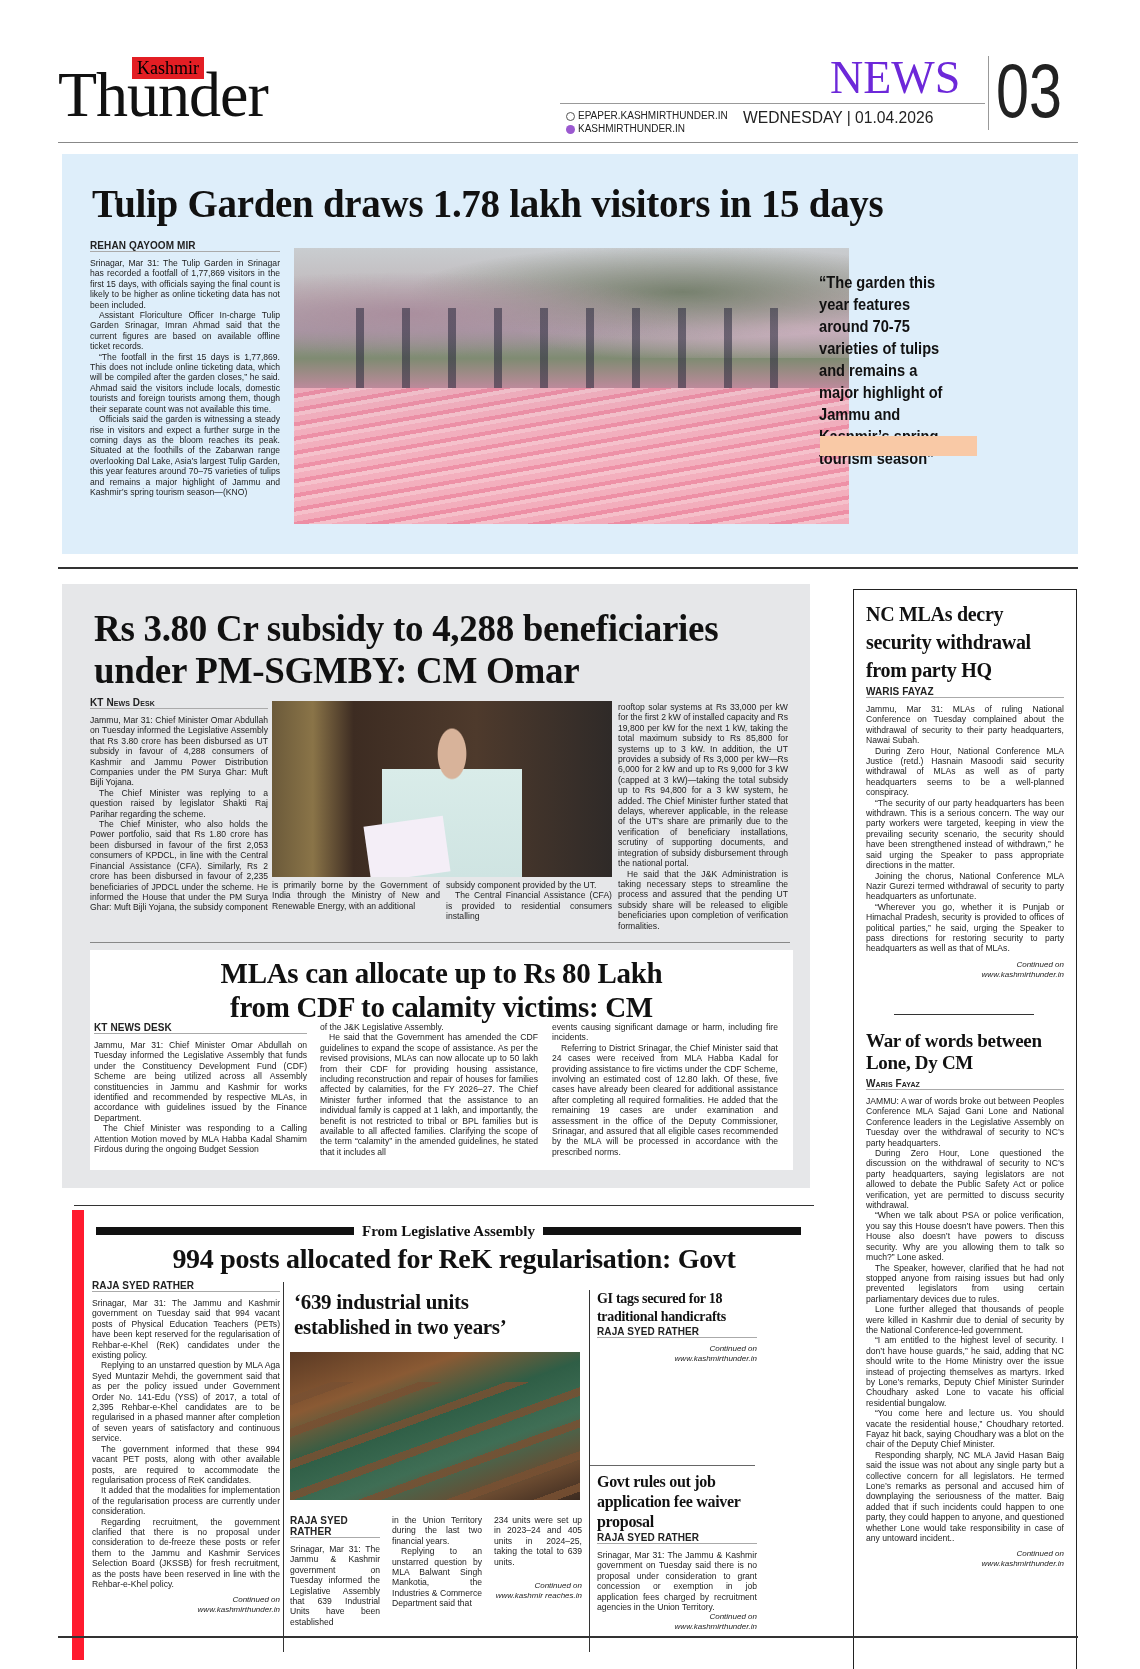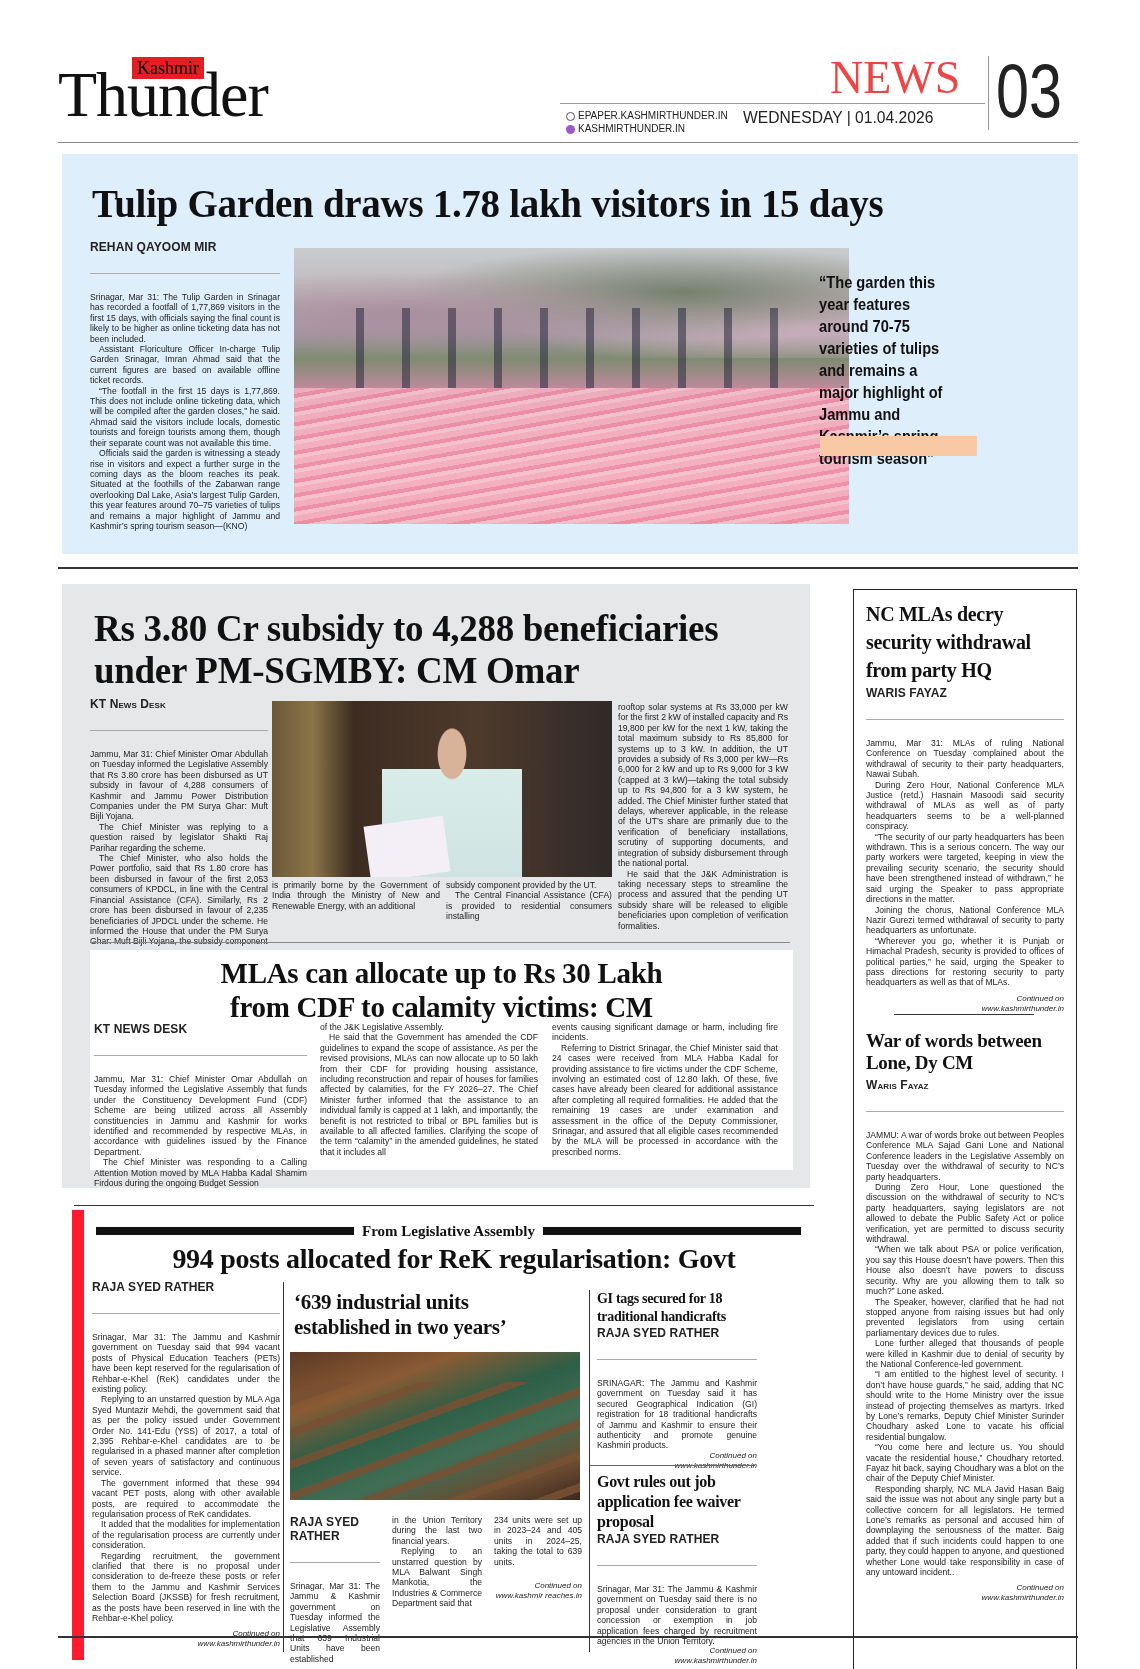--- a/index.html
+++ b/index.html
@@ -1,33 +1,33 @@
 <!DOCTYPE html>
 <html><head>
 <meta charset="utf-8">
 <style>
 *{box-sizing:border-box;margin:0;padding:0}
 body{width:1140px;height:1669px;background:#fff;position:relative;font-family:"Liberation Serif",serif;color:#111;overflow:hidden}
 .abs{position:absolute}
 .txt{font-family:"Liberation Sans",sans-serif;font-size:8.6px;line-height:10.4px;text-align:justify;color:#222;hyphens:auto}
 .txt p{text-indent:9px}
 .txt p.first{text-indent:0}
-.byline{font-family:"Liberation Sans",sans-serif;font-size:12px;font-weight:bold;letter-spacing:.1px;border-bottom:1px solid #aaa;padding-bottom:19px;margin-bottom:18px;color:#222}
+.byline{font-family:"Liberation Sans",sans-serif;font-size:10px;font-weight:bold;letter-spacing:.1px;border-bottom:1px solid #aaa;padding-bottom:0;margin-bottom:6px;color:#222}
 .hl{font-family:"Liberation Serif",serif;font-weight:bold;color:#111;letter-spacing:-.3px}
 .cont{font-family:"Liberation Sans",sans-serif;font-style:italic;font-size:8px;line-height:10px;text-align:right;color:#222}
 .photo{overflow:hidden}
 </style>
 </head>
 <body>
 
 <div class="abs" style="left:0;top:0;width:1140px;height:140px;">
   <div class="abs" style="left:132px;top:57px;background:#e31e24;color:#000000;font-family:'Liberation Serif',serif;font-size:18px;line-height:20px;padding:1px 5px;">Kashmir</div>
   <div class="abs" style="left:58px;top:62px;font-family:'Liberation Serif',serif;font-size:64px;line-height:66px;letter-spacing:-1px;color:#111;">Thunder</div>
 
-  <div class="abs" style="left:830px;top:54px;font-family:'Liberation Serif',serif;font-size:46px;line-height:48px;color:#ef4444;">NEWS</div>
+  <div class="abs" style="left:830px;top:54px;font-family:'Liberation Serif',serif;font-size:46px;line-height:48px;color:#6d28d9;">NEWS</div>
   <div class="abs" style="left:988px;top:56px;width:1px;height:74px;background:#999;"></div>
   <div class="abs" style="left:996px;top:52px;font-family:'Liberation Sans',sans-serif;font-size:76px;line-height:78px;font-weight:300;color:#222;transform:scaleX(.78);transform-origin:left;">03</div>
   <div class="abs" style="left:560px;top:103px;width:425px;height:1px;background:#999;"></div>
 
   <div class="abs" style="left:566px;top:110px;font-family:'Liberation Sans',sans-serif;font-size:10px;line-height:12px;color:#222;display:flex;align-items:center;gap:3px;">
     <span style="display:inline-block;width:9px;height:9px;border:1.5px solid #555;border-radius:50%;"></span>
     <span>EPAPER.KASHMIRTHUNDER.IN</span>
   </div>
   <div class="abs" style="left:566px;top:123px;font-family:'Liberation Sans',sans-serif;font-size:10px;line-height:12px;color:#222;display:flex;align-items:center;gap:3px;">
     <span style="display:inline-block;width:9px;height:9px;background:#9b59d0;border-radius:50%;"></span>
@@ -87,21 +87,21 @@
     <p>The Central Financial Assistance (CFA) is provided to residential consumers installing</p>
   </div>
   <div class="abs txt" style="left:556px;top:118px;width:170px;">
     <p class="first">rooftop solar systems at Rs 33,000 per kW for the first 2 kW of installed capacity and Rs 19,800 per kW for the next 1 kW, taking the total maximum subsidy to Rs 85,800 for systems up to 3 kW. In addition, the UT provides a subsidy of Rs 3,000 per kW—Rs 6,000 for 2 kW and up to Rs 9,000 for 3 kW (capped at 3 kW)—taking the total subsidy up to Rs 94,800 for a 3 kW system, he added. The Chief Minister further stated that delays, wherever applicable, in the release of the UT’s share are primarily due to the verification of beneficiary installations, scrutiny of supporting documents, and integration of subsidy disbursement through the national portal.</p>
     <p>He said that the J&amp;K Administration is taking necessary steps to streamline the process and assured that the pending UT subsidy share will be released to eligible beneficiaries upon completion of verification formalities.</p>
   </div>
   <div class="abs" style="left:28px;top:358px;width:700px;height:1px;background:#888;"></div>
 
   <div class="abs" style="left:28px;top:366px;width:703px;height:220px;background:#fff;">
     <h2 class="abs hl" style="left:0;top:6px;width:100%;text-align:center;font-size:29px;line-height:34px;">
-      <span>MLAs can allocate up to Rs 30 Lakh</span><br>
+      <span>MLAs can allocate up to Rs 80 Lakh</span><br>
       <span>from CDF to calamity victims: CM</span>
     </h2>
     <div class="abs" style="left:4px;top:72px;width:213px;">
       <div class="byline">KT NEWS DESK</div>
       <div class="txt">
         <p class="first">Jammu, Mar 31: Chief Minister Omar Abdullah on Tuesday informed the Legislative Assembly that funds under the Constituency Development Fund (CDF) Scheme are being utilized across all Assembly constituencies in Jammu and Kashmir for works identified and recommended by respective MLAs, in accordance with guidelines issued by the Finance Department.</p>
         <p>The Chief Minister was responding to a Calling Attention Motion moved by MLA Habba Kadal Shamim Firdous during the ongoing Budget Session</p>
       </div>
     </div>
     <div class="abs txt" style="left:230px;top:72px;width:218px;">
@@ -192,23 +192,20 @@
         <p class="first">234 units were set up in 2023–24 and 405 units in 2024–25, taking the total to 639 units.</p>
       </div>
     <div class="cont" style="margin-top:14px;">Continued on</div>
     <div class="cont">www.kashmir reaches.in</div>
   </div>
   <div class="abs" style="left:505px;top:80px;width:1px;height:362px;background:#333;"></div>
 
   <div class="abs" style="left:513px;top:80px;width:160px;">
     <h3 class="hl" style="font-size:14px;line-height:18px;">GI tags secured for 18 traditional handicrafts</h3>
     <div class="byline">RAJA SYED RATHER</div>
-    <div class="txt">
-        <p class="first">SRINAGAR: The Jammu and Kashmir government on Tuesday said it has secured Geographical Indication (GI) registration for 18 traditional handicrafts of Jammu and Kashmir to ensure their authenticity and promote genuine Kashmiri products.</p>
-      </div>
     <div class="cont">Continued on</div>
     <div class="cont">www.kashmirthunder.in</div>
   </div>
   <div class="abs" style="left:506px;top:255px;width:165px;height:1px;background:#666;"></div>
 
   <div class="abs" style="left:513px;top:262px;width:160px;">
     <h3 class="hl" style="font-size:16px;line-height:20px;">Govt rules out job application fee waiver proposal</h3>
     <div class="byline">RAJA SYED RATHER</div>
     <div class="txt">
         <p class="first">Srinagar, Mar 31: The Jammu &amp; Kashmir government on Tuesday said there is no proposal under consideration to grant concession or exemption in job application fees charged by recruitment agencies in the Union Territory.</p>

